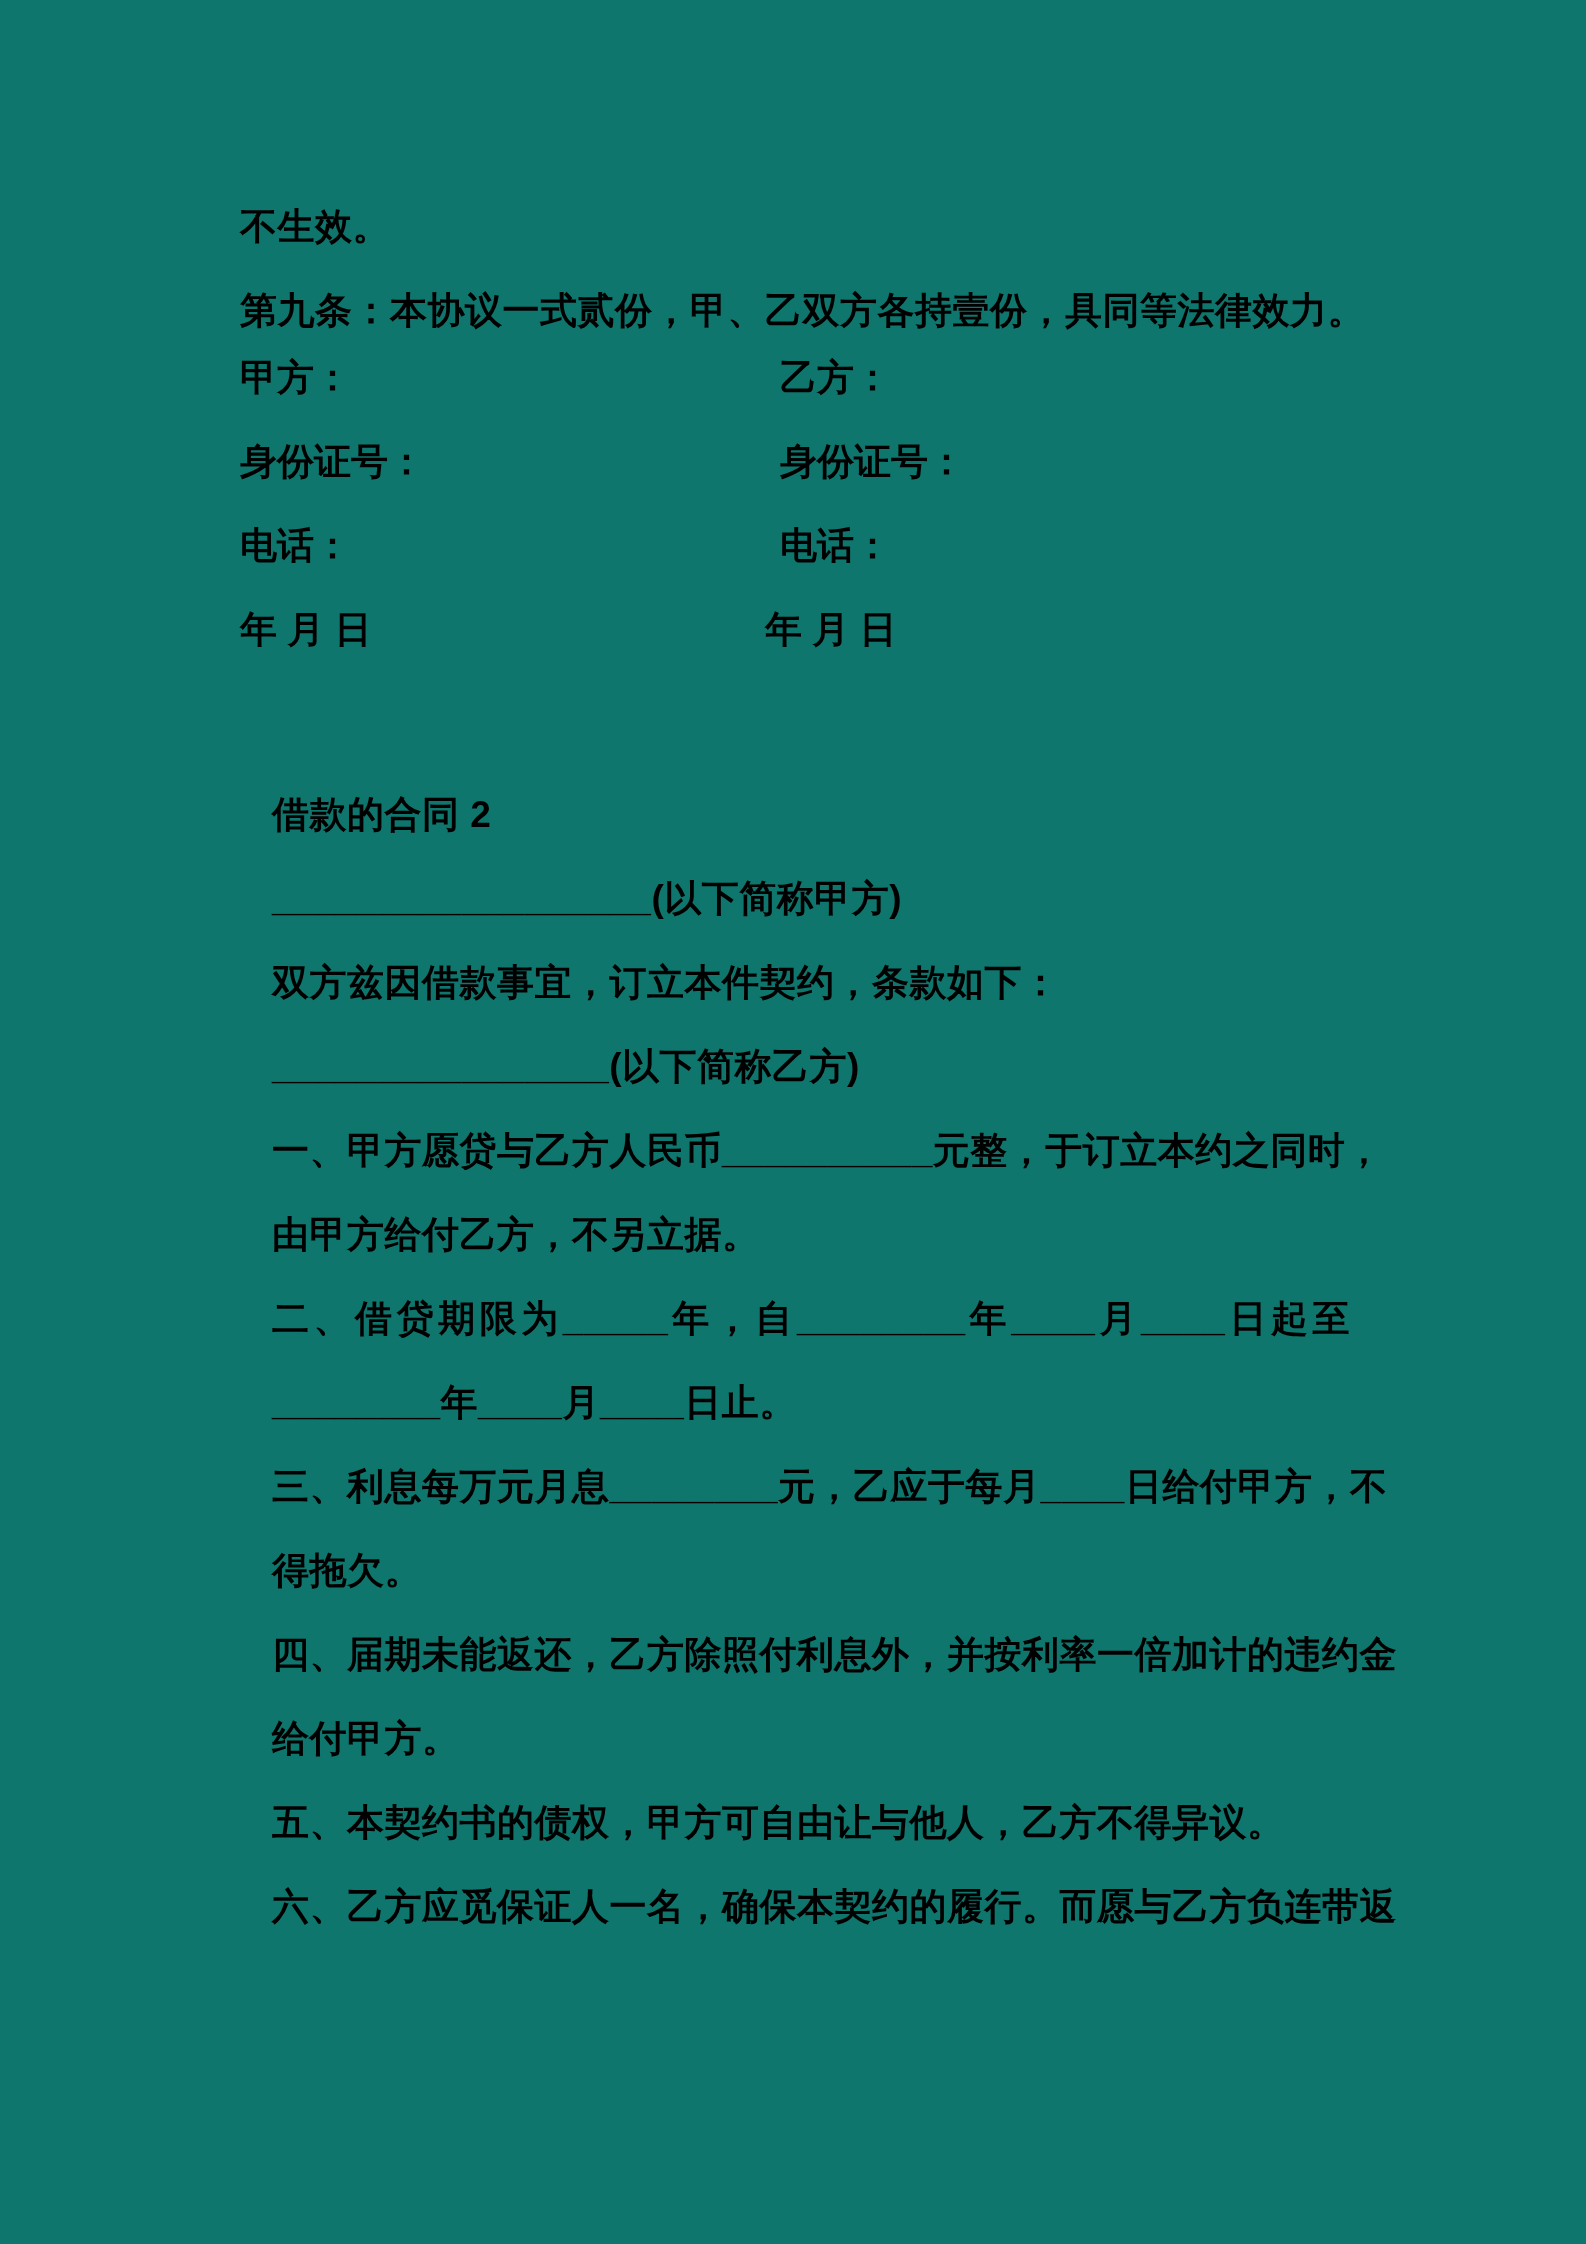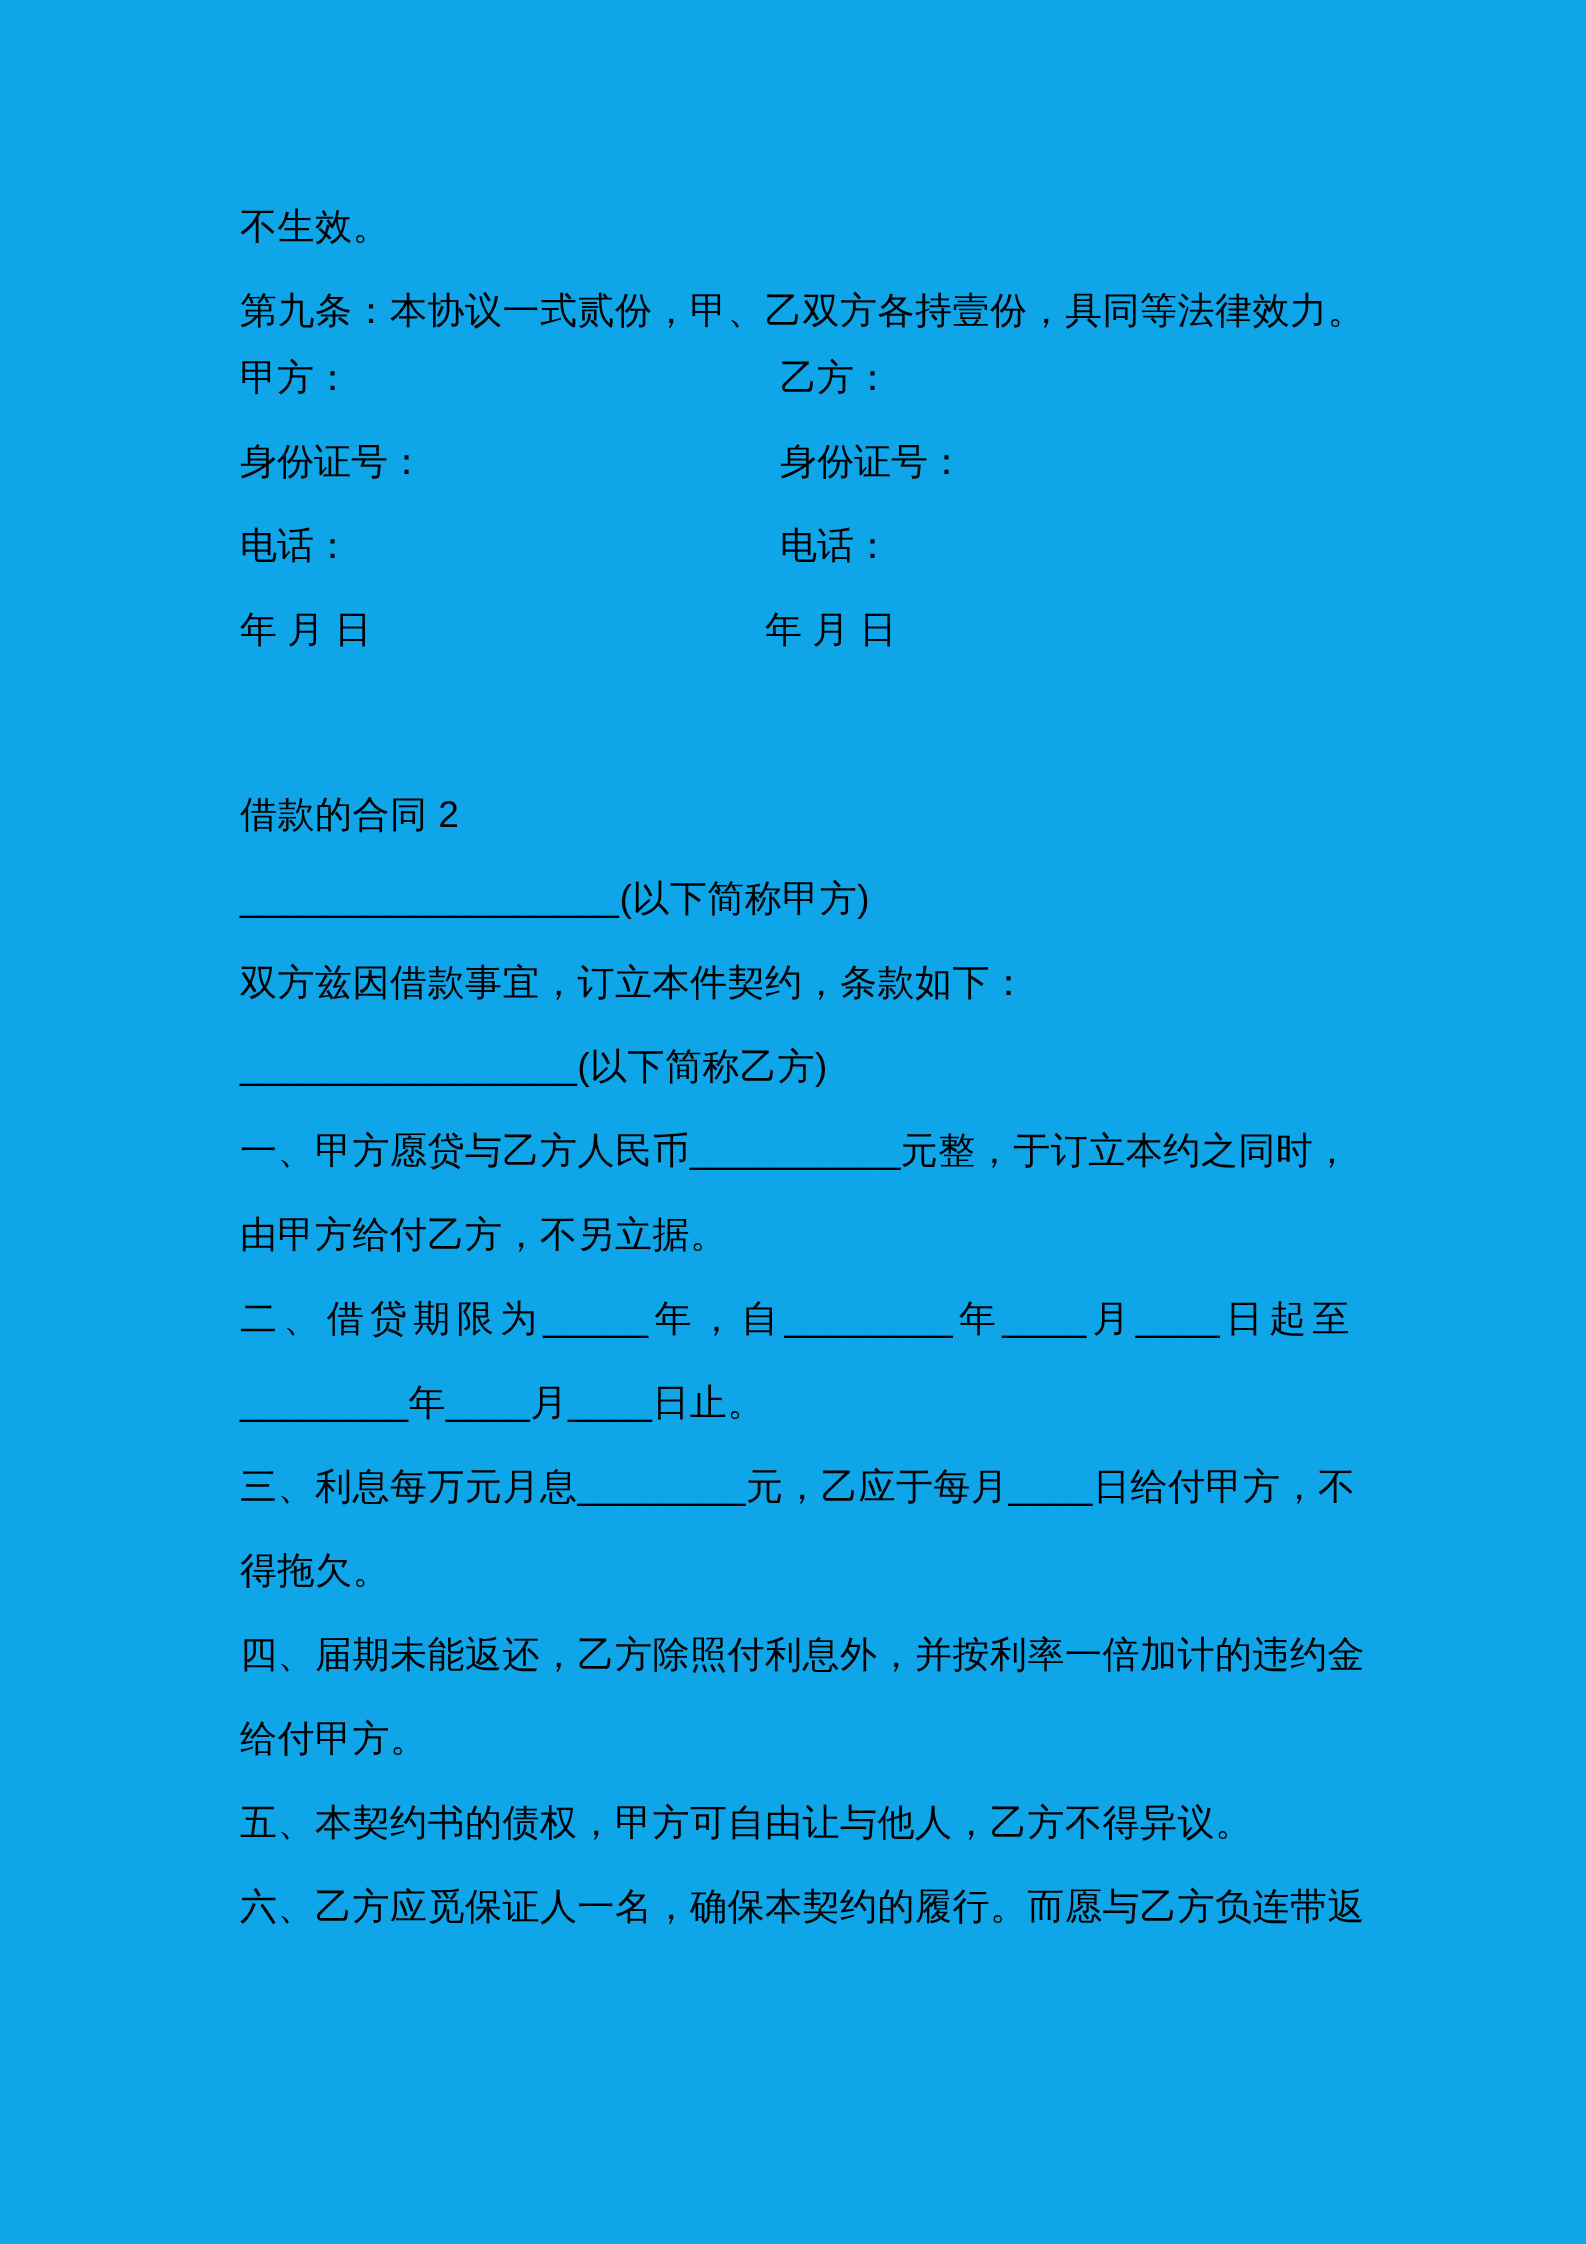--- a/index.html
+++ b/index.html
@@ -4,24 +4,24 @@
 <style>
   html, body {
     margin: 0;
     padding: 0;
     background: #ffffff;
   }
   .page {
     position: relative;
     width: 1586px;
     height: 2244px;
-    background: #0ea5e9;
+    background: #0f766e;
     color: #000000;
     font-family: "Liberation Sans", sans-serif;
-    font-weight: 400;
+    font-weight: 700;
     font-size: 37px;
     box-sizing: border-box;
     padding: 185px 236px 0 240px;
     overflow: hidden;
   }
   .line {
     height: 84px;
     line-height: 84px;
     white-space: nowrap;
     letter-spacing: 0.5px;
@@ -45,20 +45,21 @@
   .sig-right {
     position: absolute;
     left: 540px;
     top: 0;
   }
   .sig-row.date-row .sig-right {
     left: 525px;
   }
   .section-contract2 {
     margin-top: 84px; 
+    margin-left: 32px;
   }
 </style>
 </head>
 <body>
 
 <div class="page">
 
   <div>
     <div class="line">不生效。</div>
     <div class="line">第九条：本协议一式贰份，甲、乙双方各持壹份，具同等法律效力。</div>

